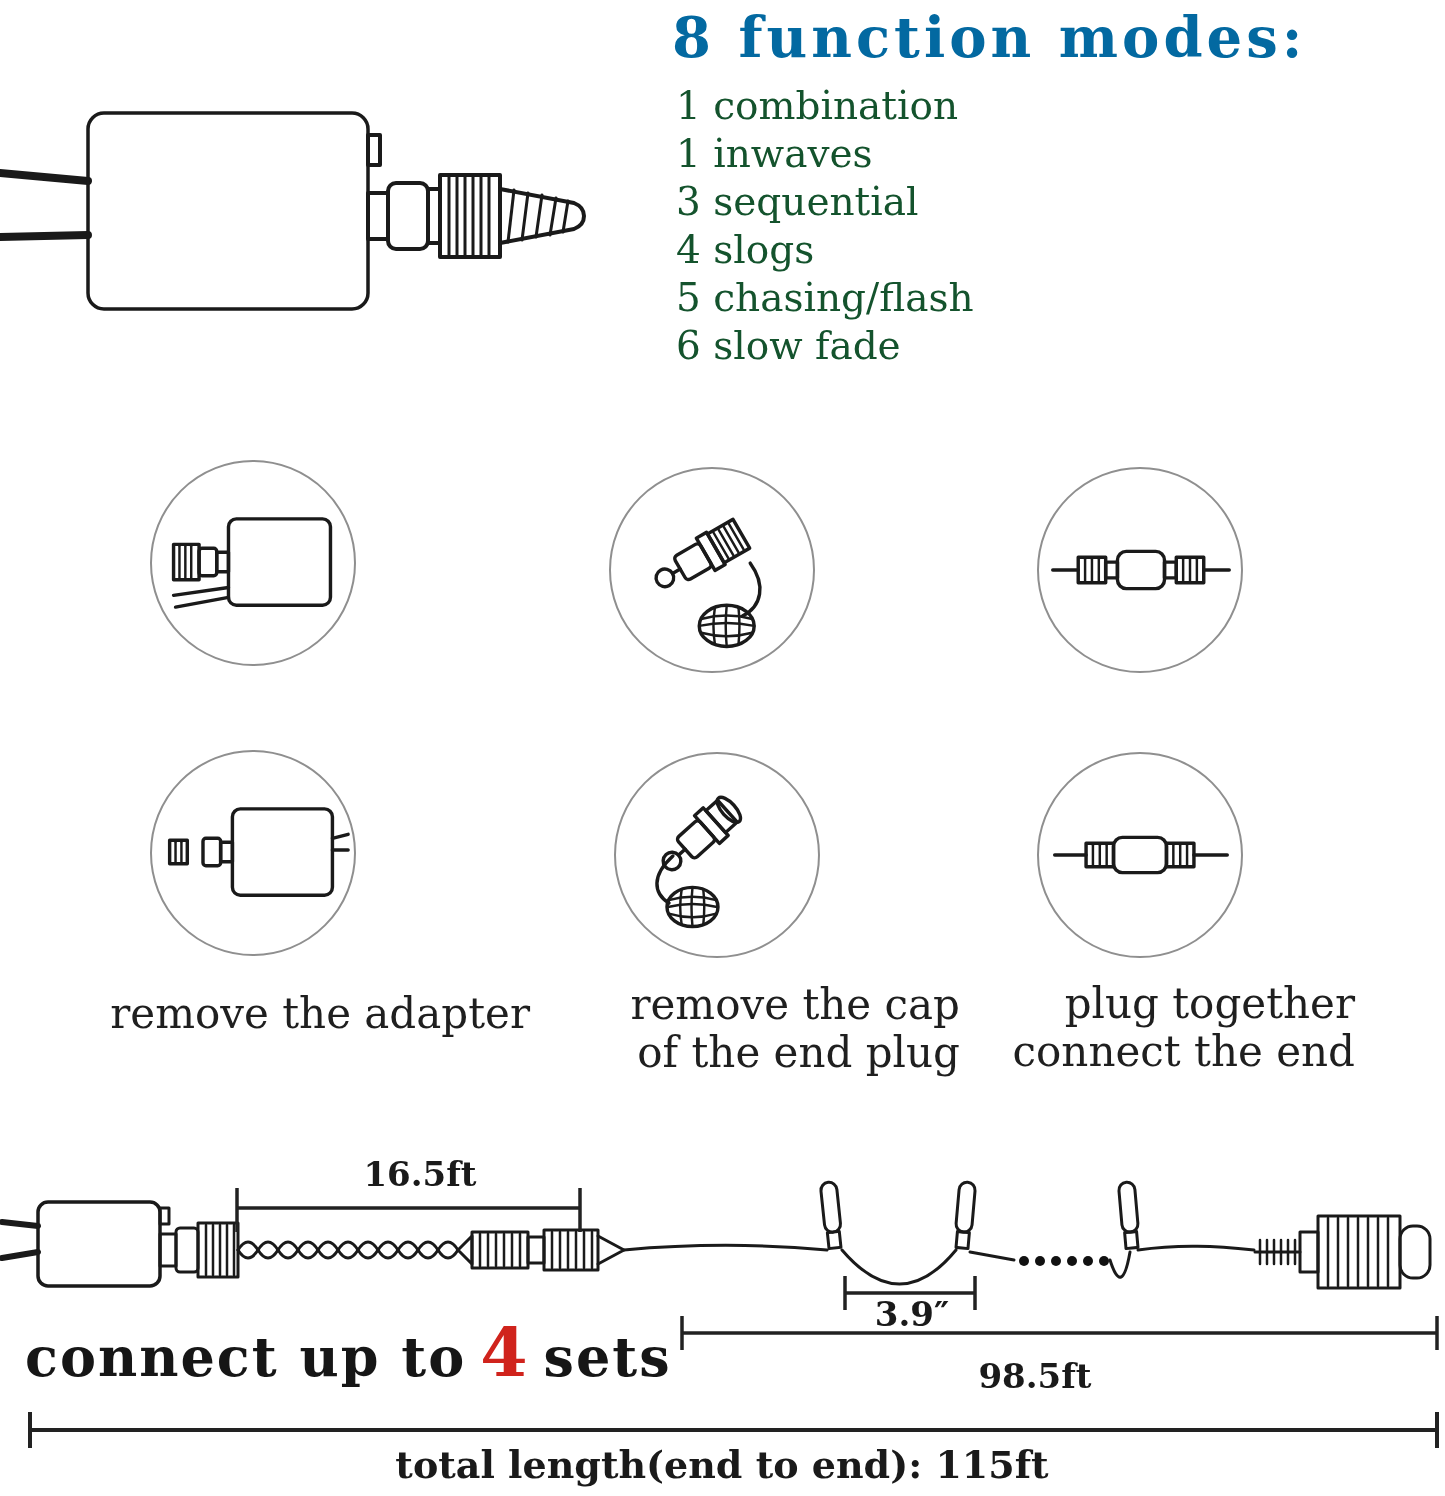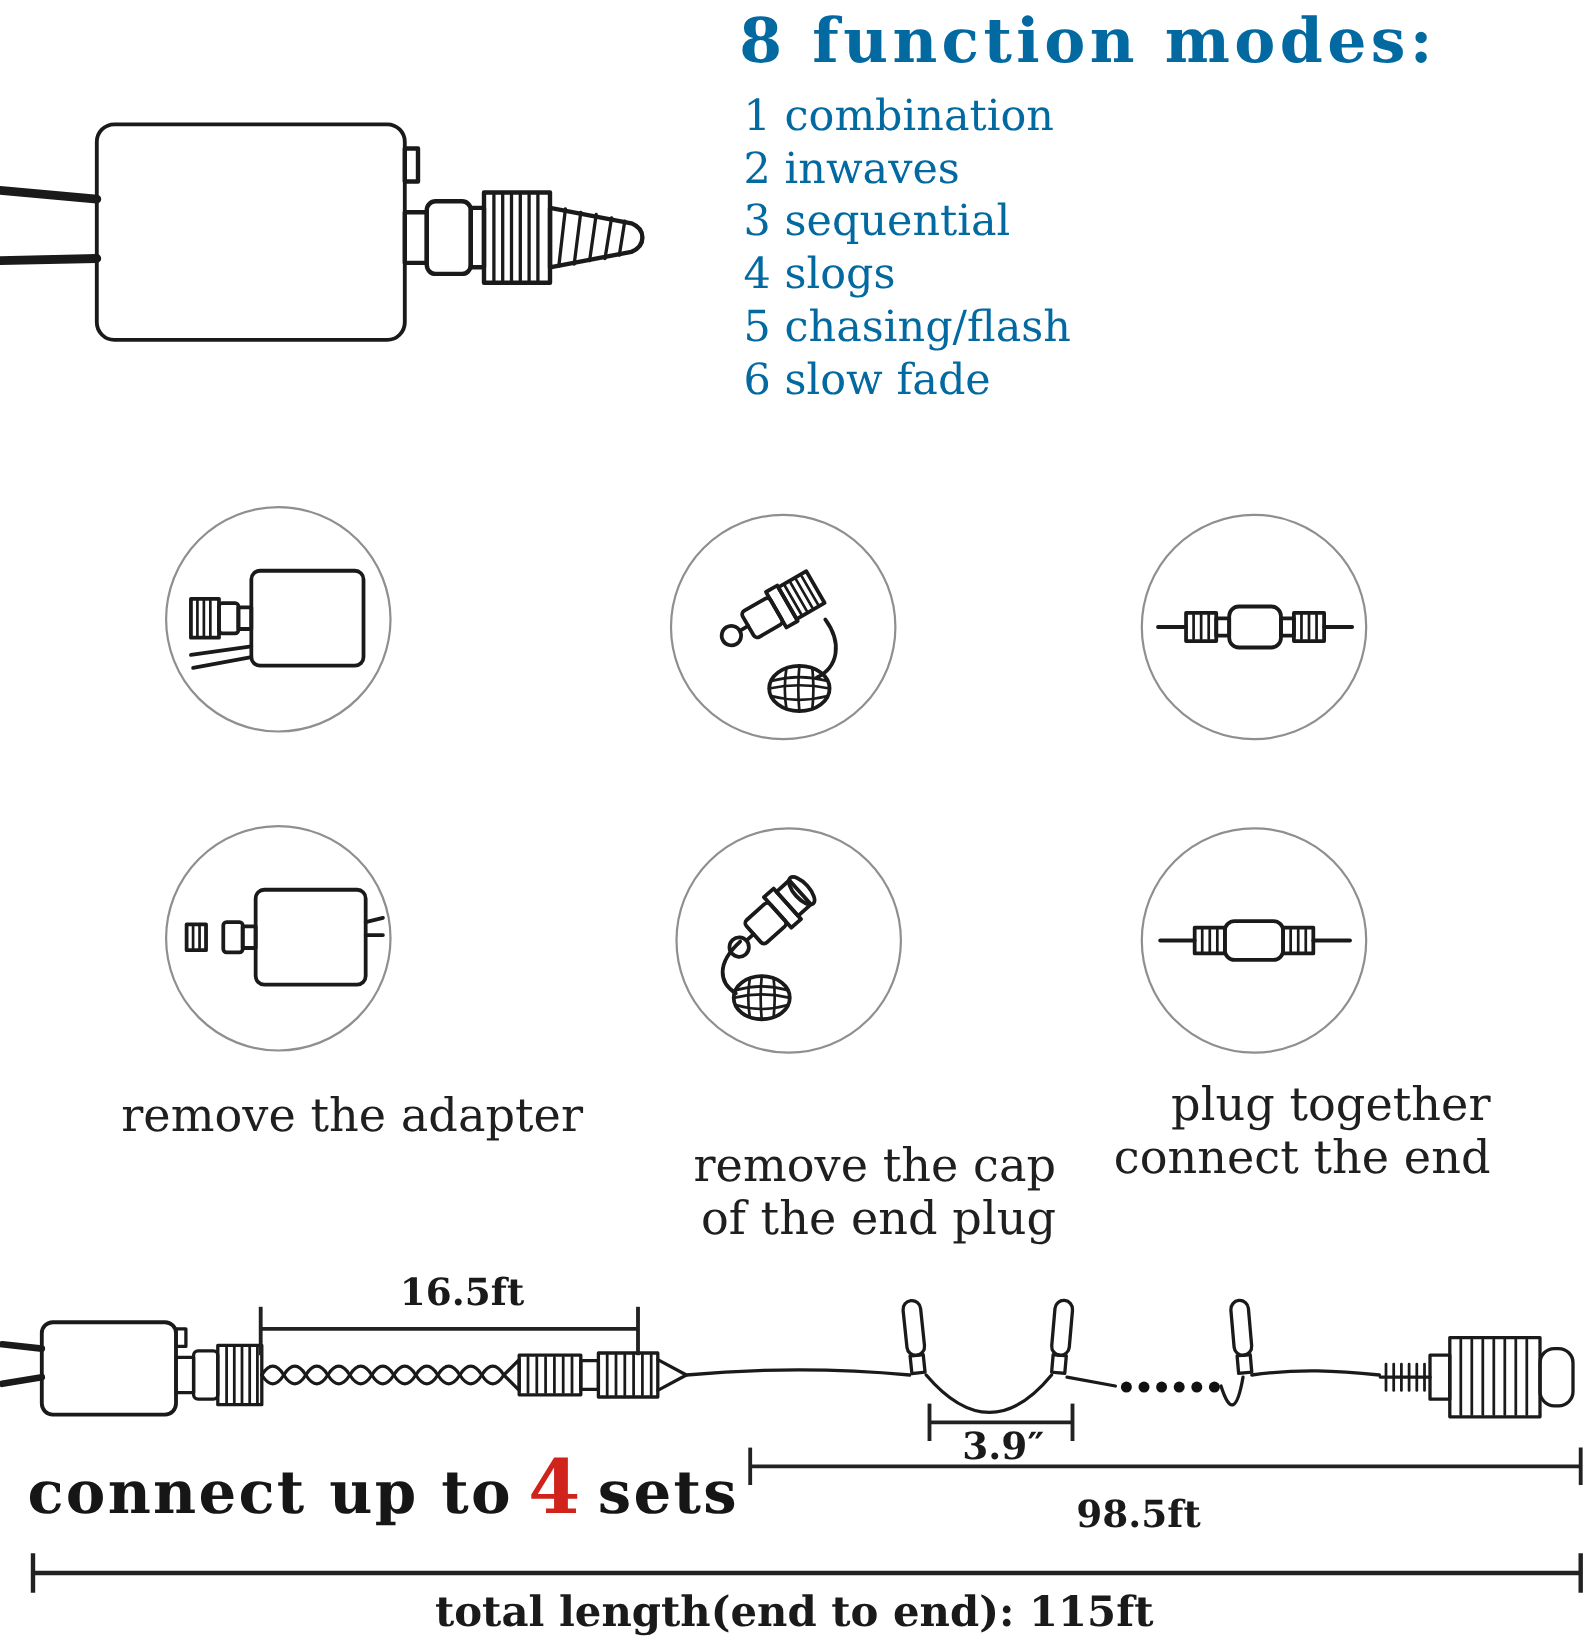--- a/index.html
+++ b/index.html
@@ -10,21 +10,21 @@
   }
   svg { display: block; }
   .line-art { stroke: #1a1a1a; fill: none; stroke-width: 3.5; stroke-linecap: round; stroke-linejoin: round; }
 
   
   .adapter-top { position: absolute; left: 0; top: 85px; }
 
   
   .modes { position: absolute; left: 672px; top: 4px; width: 772px; }
   .modes h1 { margin: 0; font-size: 56px; font-weight: bold; letter-spacing: 4px; color: #0369a1; }
-  .modes ul { list-style: none; margin: 12px 0 16px 4px; padding: 0; font-size: 39px; line-height: 48px; color: #0369a1; }
+  .modes ul { list-style: none; margin: 12px 0 16px 4px; padding: 0; font-size: 39px; line-height: 48px; color: #14532d; }
 
   
   .circle {
     position: absolute; width: 206px; height: 206px; border: 2.5px solid #8f8f8f;
     border-radius: 50%; background: #fff;
   }
   .circle svg { width: 100%; height: 100%; }
 
   
   .caption { position: absolute; font-size: 42px; line-height: 1.14; text-align: right; color: #1f1f1f; }
@@ -72,21 +72,21 @@
           <line x1="556" y1="113" x2="550" y2="150"></line>
         <line x1="568" y1="116" x2="563" y2="147"></line>
       </g>
     </g>
   </svg>
 
   <div class="modes">
     <h1>8 function modes:</h1>
     <ul>
       <li>1 combination</li>
-      <li>2 inwaves</li>
+      <li>1 inwaves</li>
       <li>3 sequential</li>
       <li>4 slogs</li>
       <li>5 chasing/flash</li>
       <li>6 slow fade</li>
     </ul>
   </div>
 
   <div class="circle" style="left:150px; top:460px;">
     <svg viewBox="0 0 206 206">
       <g class="line-art">
@@ -194,21 +194,21 @@
         <line x1="151" y1="93" x2="151" y2="113" stroke-width="2.5"></line>
         <line x1="158" y1="103" x2="192" y2="103"></line>
       </g>
     </svg>
   </div>
 
   <div class="caption" style="left:30px; top:990px; width:500px;">
     <div>remove the adapter</div>
     <div></div>
   </div>
-  <div class="caption" style="left:530px; top:1036px; width:430px;">
+  <div class="caption" style="left:530px; top:981px; width:430px;">
     <div>remove the cap</div>
     <div>of the end plug</div>
   </div>
   <div class="caption" style="left:955px; top:980px; width:400px;">
     <div>plug together</div>
     <div>connect the end</div>
   </div>
 
   <svg class="bottom-svg" width="1445" height="356" viewBox="0 0 1445 356">
     <g class="line-art" stroke-width="4">

